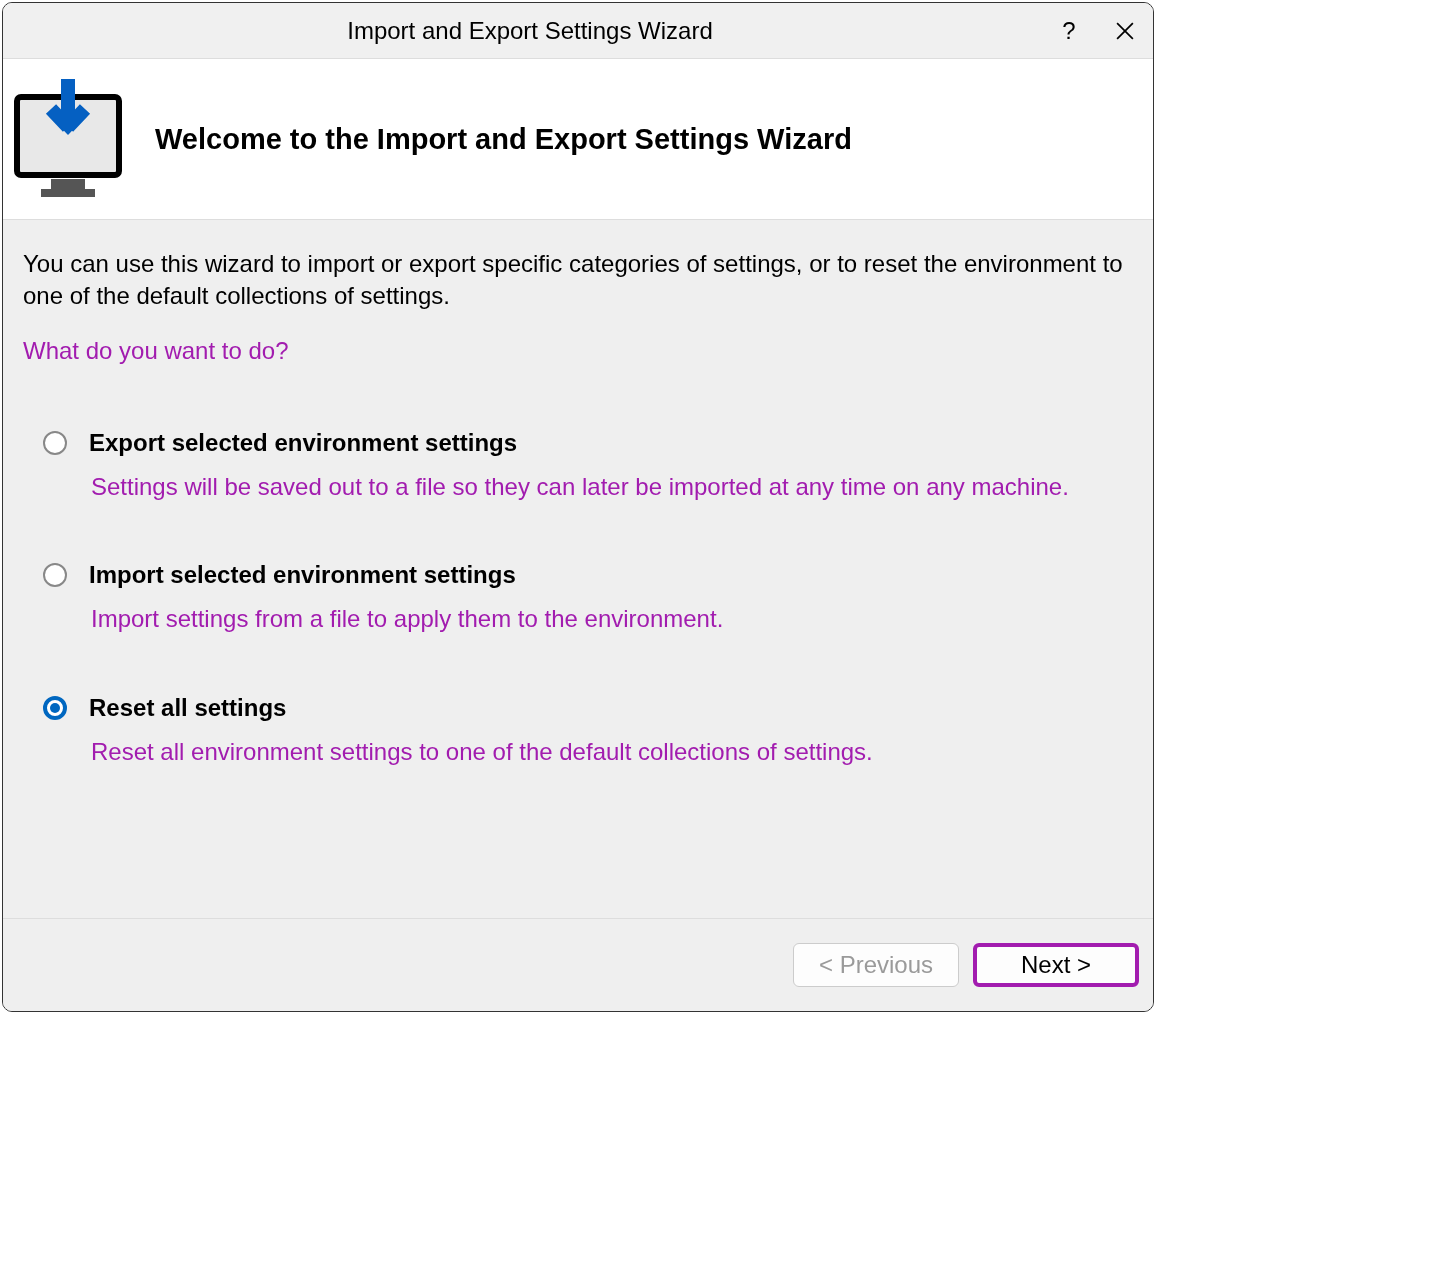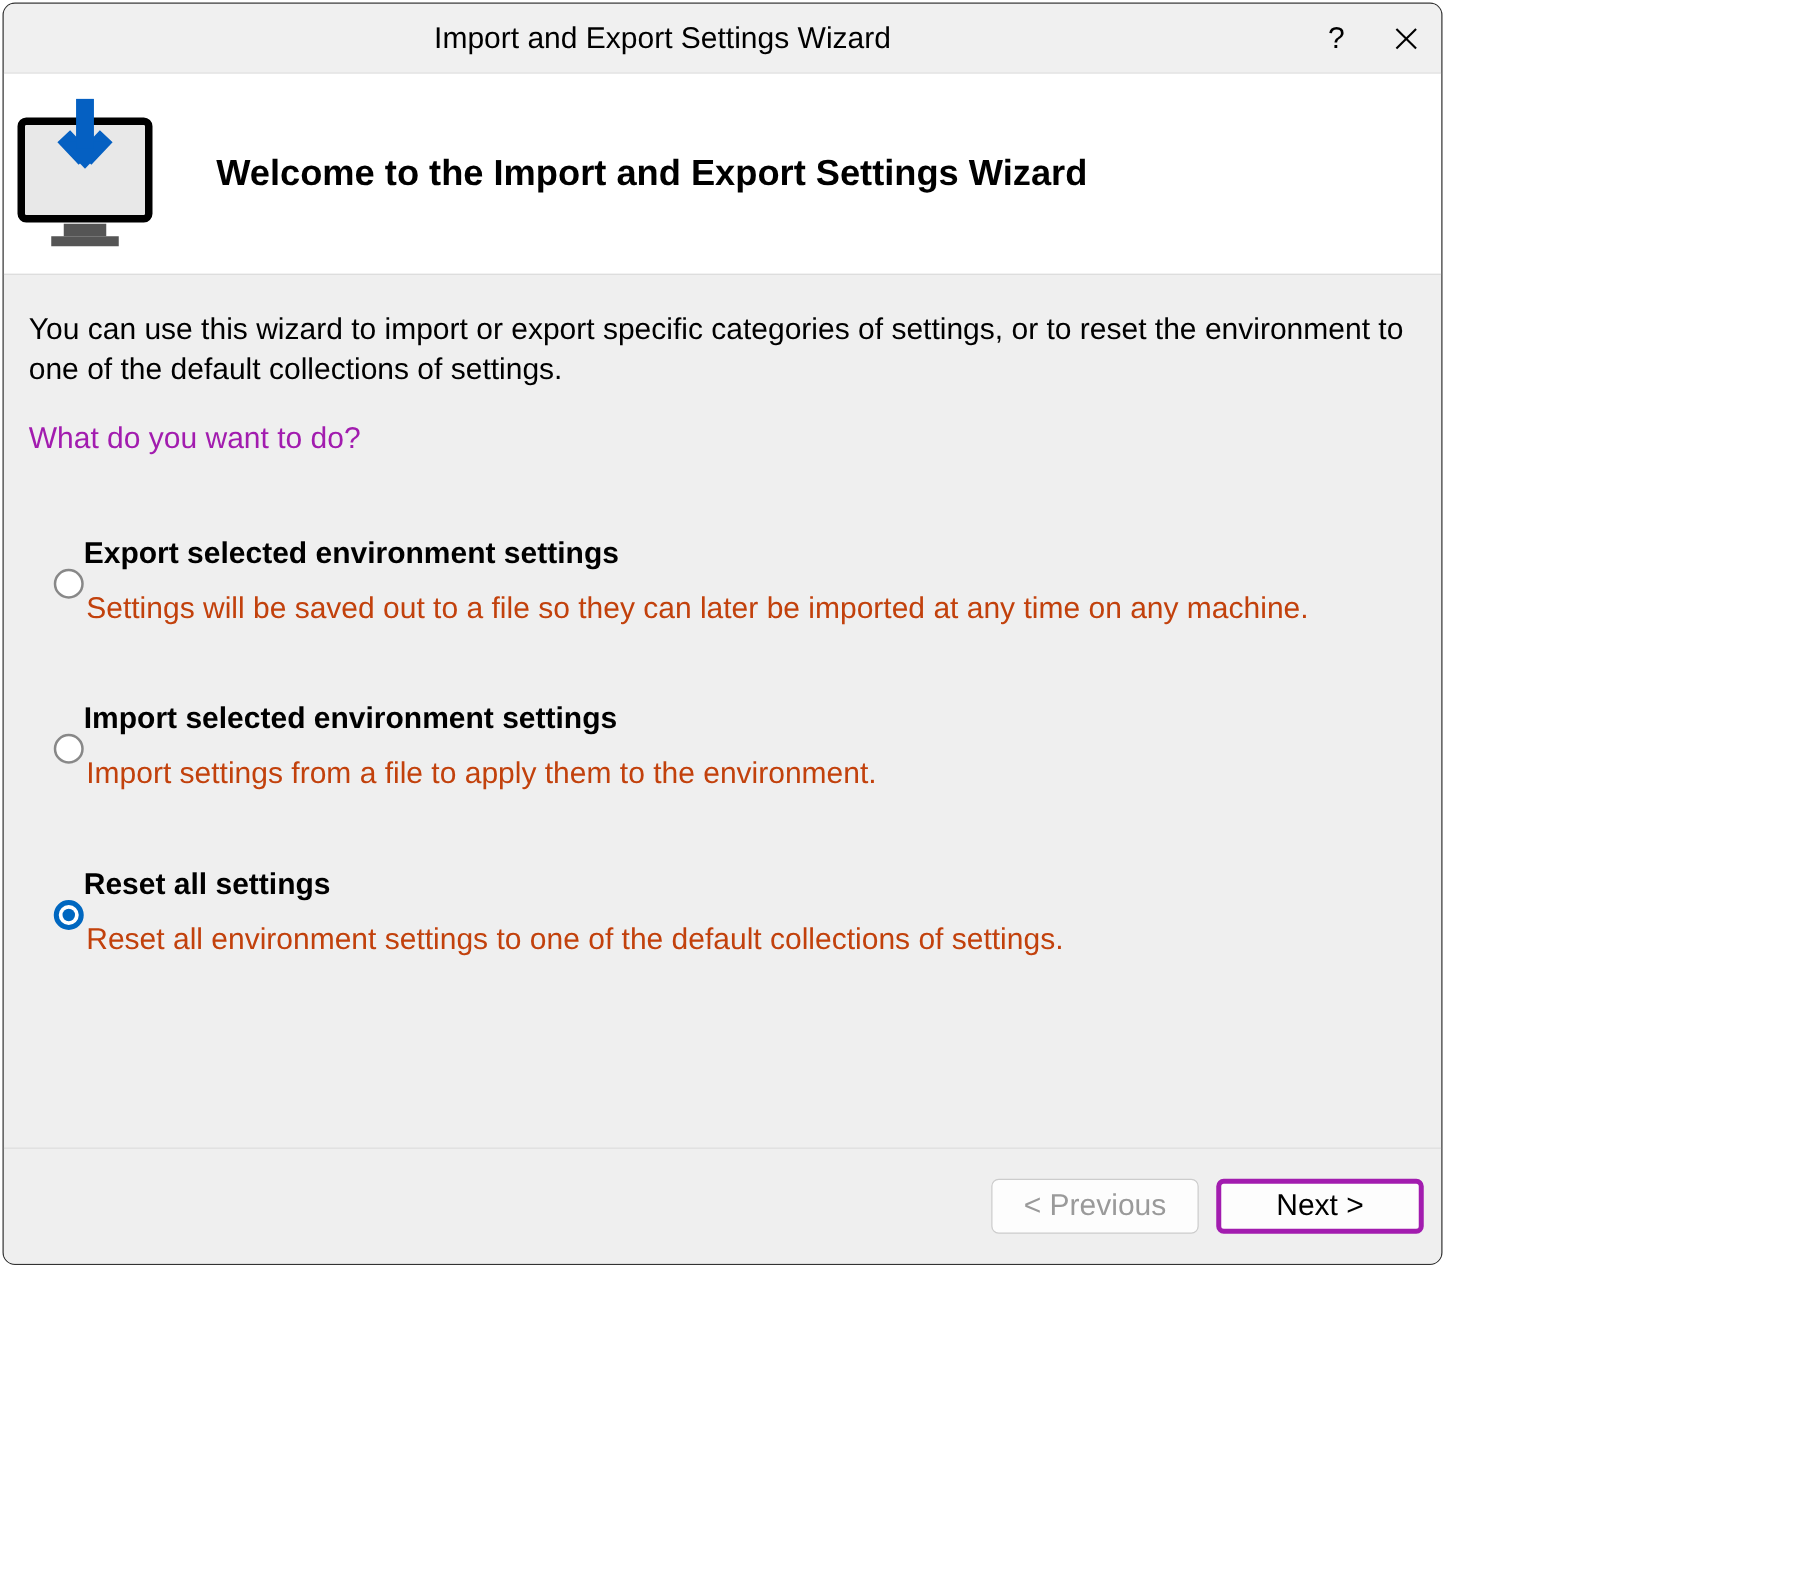--- a/index.html
+++ b/index.html
@@ -50,21 +50,21 @@
       color: #000;
       cursor: pointer;
     }
     .titlebar-btn.help { font-size: 24px; }
     .titlebar-btn.close svg { width: 18px; height: 18px; }
     .header {
       background: #fff;
       display: flex;
       align-items: center;
       padding: 18px 20px 18px 10px;
-      gap: 50px;
+      gap: 32px;
       min-height: 160px;
     }
     .header-icon { width: 110px; height: 120px; flex-shrink: 0; }
     .header-title {
       font-size: 29px;
       font-weight: 700;
       color: #000;
     }
     .body {
       flex: 1;
@@ -79,23 +79,23 @@
       margin-bottom: 24px;
     }
     .prompt-text {
       font-size: 24px;
       color: #a21caf;
       margin-bottom: 64px;
     }
     .options { padding-left: 20px; }
     .option {
       display: flex;
-      align-items: center;
+      align-items: flex-start;
       margin-bottom: 58px;
-      gap: 0;
+      gap: 22px;
     }
     .radio {
       width: 24px;
       height: 24px;
       border: 2px solid #888;
       border-radius: 50%;
       margin-top: 2px;
       flex-shrink: 0;
       position: relative;
       background: #fff;
@@ -115,21 +115,21 @@
     }
     .option-text { flex: 1; }
     .option-title {
       font-size: 24px;
       font-weight: 700;
       color: #000;
       margin-bottom: 14px;
     }
     .option-desc {
       font-size: 24px;
-      color: #c2410c;
+      color: #a21caf;
       line-height: 1.35;
       padding-left: 2px;
     }
     .footer {
       background: #efefef;
       border-top: 1px solid #ddd;
       padding: 24px 14px;
       display: flex;
       justify-content: flex-end;
       gap: 14px;

